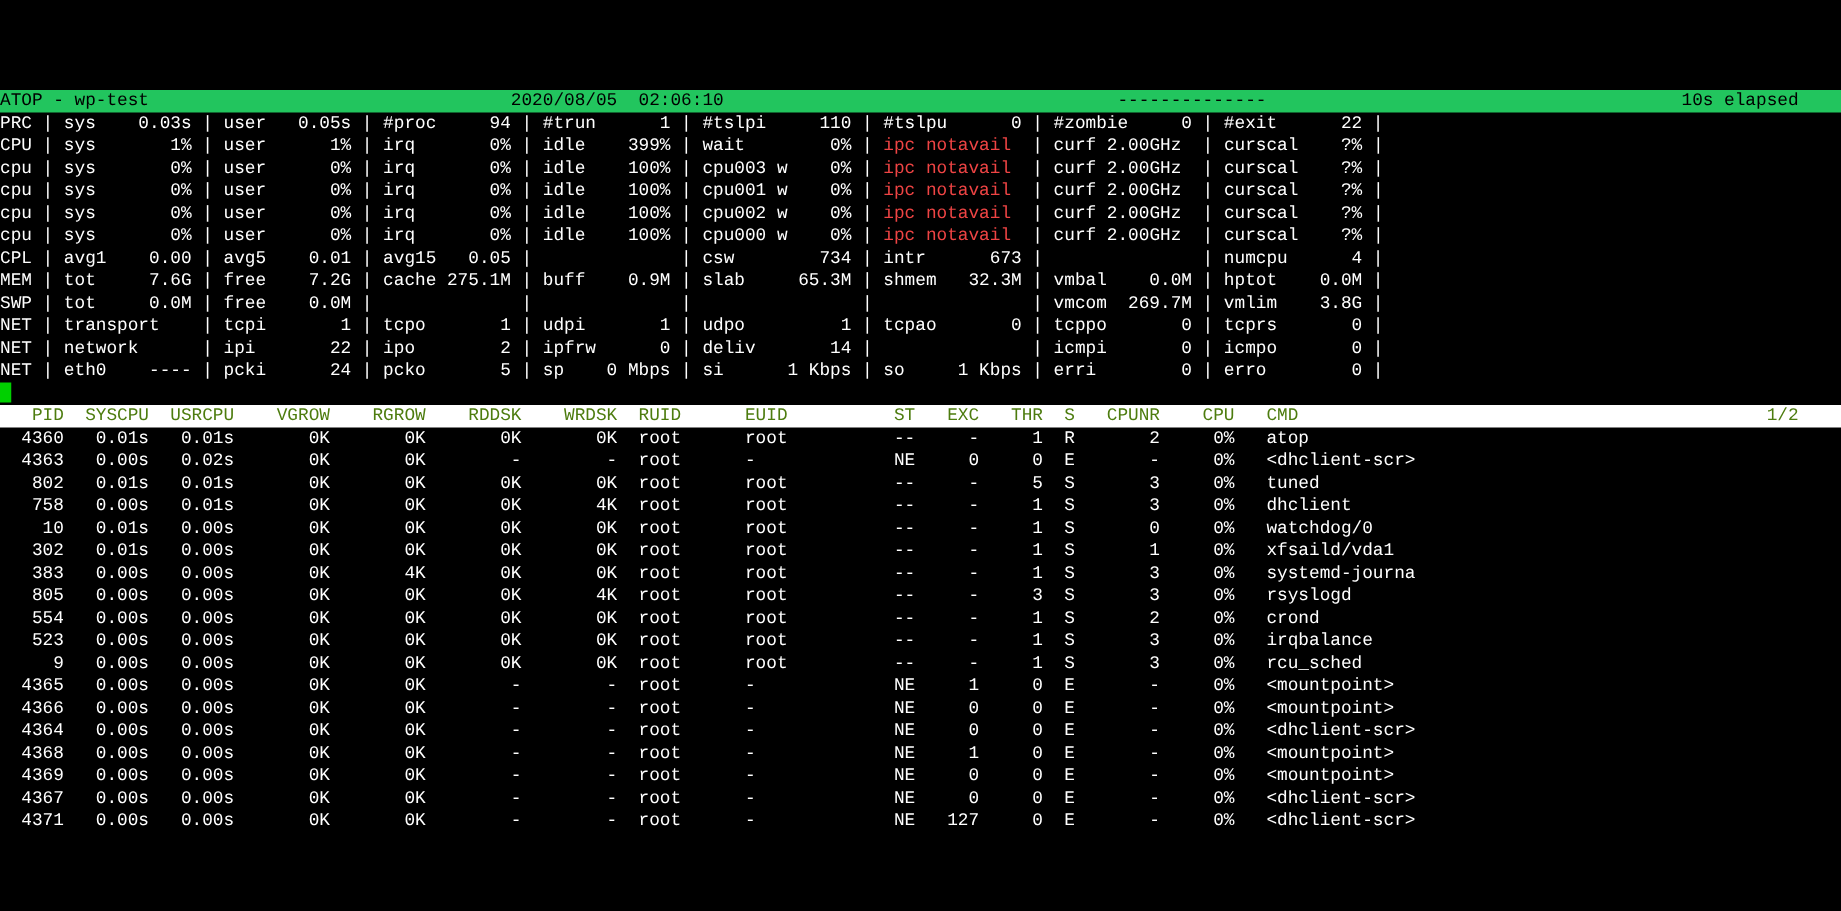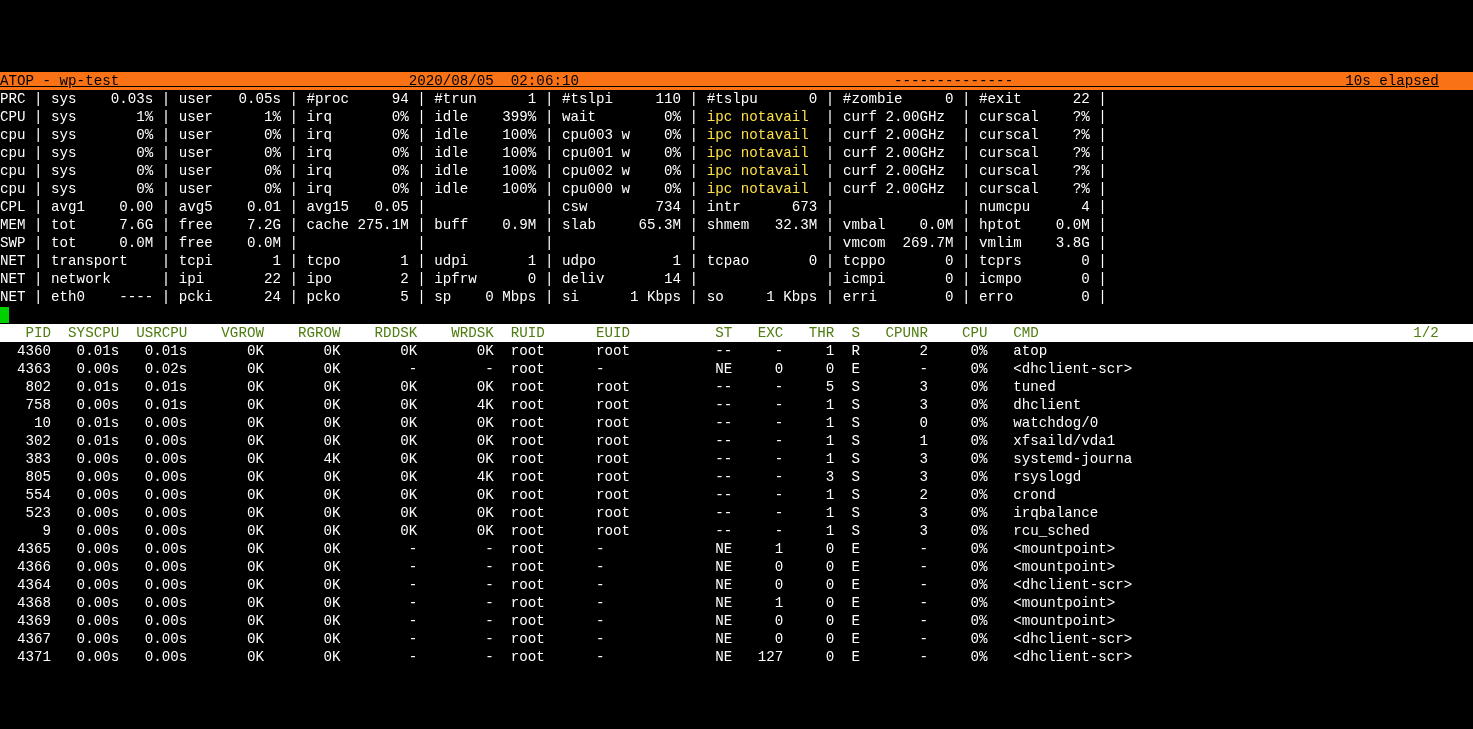--- a/index.html
+++ b/index.html
@@ -7,22 +7,22 @@
     background: #000;
     color: #fff;
     font-family: "Courier New", monospace;
     font-size: 14.2px;
     line-height: 18px;
     width: 1473px;
     height: 729px;
     overflow: hidden;
     white-space: pre;
   }
-  .inv { background: #f97316; color: #000; text-decoration: underline; }
-  .green { color: #fde047; }
+  .inv { background: #22c55e; color: #000; }
+  .green { color: #ef4444; }
   .cursor { background: #00d000; color:#000; display:inline-block; width:9px; height:16px; vertical-align:middle;}
   .row { height:18px; }
   .hdr { background:#fff; color:#4d7c0f; }
 </style>
 </head>
 <body>
 
 
 
 <div id="out"><div class="row inv">ATOP - wp-test                                  2020/08/05  02:06:10                                     --------------                                       10s elapsed</div><div class="row">PRC | sys    0.03s | user   0.05s | #proc     94 | #trun      1 | #tslpi     110 | #tslpu      0 | #zombie     0 | #exit      22 |</div><div class="row">CPU | sys       1% | user      1% | irq       0% | idle    399% | wait        0% | <span class="green">ipc notavail </span> | curf 2.00GHz  | curscal    ?% |</div><div class="row">cpu | sys       0% | user      0% | irq       0% | idle    100% | cpu003 w    0% | <span class="green">ipc notavail </span> | curf 2.00GHz  | curscal    ?% |</div><div class="row">cpu | sys       0% | user      0% | irq       0% | idle    100% | cpu001 w    0% | <span class="green">ipc notavail </span> | curf 2.00GHz  | curscal    ?% |</div><div class="row">cpu | sys       0% | user      0% | irq       0% | idle    100% | cpu002 w    0% | <span class="green">ipc notavail </span> | curf 2.00GHz  | curscal    ?% |</div><div class="row">cpu | sys       0% | user      0% | irq       0% | idle    100% | cpu000 w    0% | <span class="green">ipc notavail </span> | curf 2.00GHz  | curscal    ?% |</div><div class="row">CPL | avg1    0.00 | avg5    0.01 | avg15   0.05 |              | csw        734 | intr      673 |               | numcpu      4 |</div><div class="row">MEM | tot     7.6G | free    7.2G | cache 275.1M | buff    0.9M | slab     65.3M | shmem   32.3M | vmbal    0.0M | hptot    0.0M |</div><div class="row">SWP | tot     0.0M | free    0.0M |              |              |                |               | vmcom  269.7M | vmlim    3.8G |</div><div class="row">NET | transport    | tcpi       1 | tcpo       1 | udpi       1 | udpo         1 | tcpao       0 | tcppo       0 | tcprs       0 |</div><div class="row">NET | network      | ipi       22 | ipo        2 | ipfrw      0 | deliv       14 |               | icmpi       0 | icmpo       0 |</div><div class="row">NET | eth0    ---- | pcki      24 | pcko       5 | sp    0 Mbps | si      1 Kbps | so     1 Kbps | erri        0 | erro        0 |</div><div class="row"><span class="cursor"></span></div><div class="row hdr">   PID  SYSCPU  USRCPU    VGROW    RGROW    RDDSK    WRDSK  RUID      EUID          ST   EXC   THR  S   CPUNR    CPU   CMD                                            1/2</div><div class="row">  4360   0.01s   0.01s       0K       0K       0K       0K  root      root          --     -     1  R       2     0%   atop                                              </div><div class="row">  4363   0.00s   0.02s       0K       0K        -        -  root      -             NE     0     0  E       -     0%   &lt;dhclient-scr&gt;                                    </div><div class="row">   802   0.01s   0.01s       0K       0K       0K       0K  root      root          --     -     5  S       3     0%   tuned                                             </div><div class="row">   758   0.00s   0.01s       0K       0K       0K       4K  root      root          --     -     1  S       3     0%   dhclient                                          </div><div class="row">    10   0.01s   0.00s       0K       0K       0K       0K  root      root          --     -     1  S       0     0%   watchdog/0                                        </div><div class="row">   302   0.01s   0.00s       0K       0K       0K       0K  root      root          --     -     1  S       1     0%   xfsaild/vda1                                      </div><div class="row">   383   0.00s   0.00s       0K       4K       0K       0K  root      root          --     -     1  S       3     0%   systemd-journa                                    </div><div class="row">   805   0.00s   0.00s       0K       0K       0K       4K  root      root          --     -     3  S       3     0%   rsyslogd                                          </div><div class="row">   554   0.00s   0.00s       0K       0K       0K       0K  root      root          --     -     1  S       2     0%   crond                                             </div><div class="row">   523   0.00s   0.00s       0K       0K       0K       0K  root      root          --     -     1  S       3     0%   irqbalance                                        </div><div class="row">     9   0.00s   0.00s       0K       0K       0K       0K  root      root          --     -     1  S       3     0%   rcu_sched                                         </div><div class="row">  4365   0.00s   0.00s       0K       0K        -        -  root      -             NE     1     0  E       -     0%   &lt;mountpoint&gt;                                      </div><div class="row">  4366   0.00s   0.00s       0K       0K        -        -  root      -             NE     0     0  E       -     0%   &lt;mountpoint&gt;                                      </div><div class="row">  4364   0.00s   0.00s       0K       0K        -        -  root      -             NE     0     0  E       -     0%   &lt;dhclient-scr&gt;                                    </div><div class="row">  4368   0.00s   0.00s       0K       0K        -        -  root      -             NE     1     0  E       -     0%   &lt;mountpoint&gt;                                      </div><div class="row">  4369   0.00s   0.00s       0K       0K        -        -  root      -             NE     0     0  E       -     0%   &lt;mountpoint&gt;                                      </div><div class="row">  4367   0.00s   0.00s       0K       0K        -        -  root      -             NE     0     0  E       -     0%   &lt;dhclient-scr&gt;                                    </div><div class="row">  4371   0.00s   0.00s       0K       0K        -        -  root      -             NE   127     0  E       -     0%   &lt;dhclient-scr&gt;                                    </div></div>

